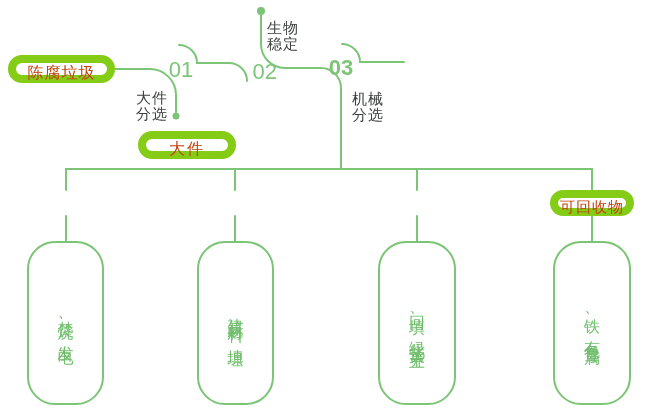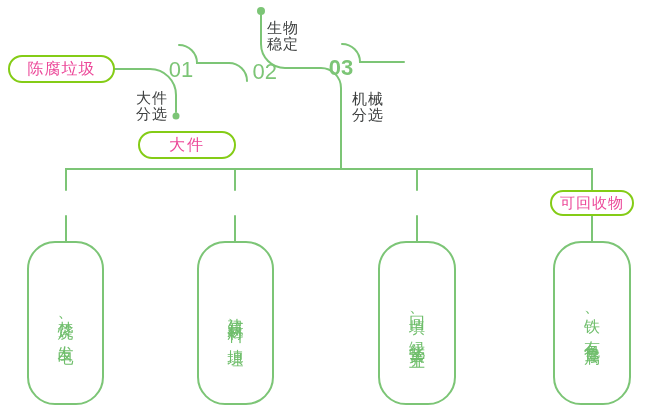--- a/index.html
+++ b/index.html
@@ -2,23 +2,23 @@
 <html><head>
 <meta charset="utf-8">
 <style>
   html,body{margin:0;padding:0;background:#ffffff;}
   #stage{
     position:relative;width:648px;height:416px;background:#ffffff;overflow:hidden;
     font-family:"Liberation Sans","DejaVu Sans",sans-serif;
   }
   #lines{position:absolute;left:0;top:0;}
   .pill{
-    position:absolute;box-sizing:border-box;border:2px solid #84cc16;border-radius:15px;
-    display:flex;align-items:center;justify-content:center;
-    color:#ec4899;background:#ffffff;
+    position:absolute;box-sizing:border-box;border:8px solid #84cc16;border-radius:15px;
+    display:flex;justify-content:center;
+    color:#c2410c;background:#ffffff;
   }
   .pill-src{left:8px;top:55px;width:107px;height:28px;font-size:16px;letter-spacing:1px;}
   .pill-branch{left:138px;top:131px;width:98px;height:28px;font-size:16px;letter-spacing:2px;}
   .pill-cat{top:190px;height:26px;font-size:15px;letter-spacing:1px;}
   .stepnum{
     position:absolute;color:#7CC576;font-size:22px;font-weight:400;
     width:34px;text-align:center;letter-spacing:0px;
   }
   .plabel{
     position:absolute;color:#3E4040;font-size:15px;line-height:16px;

